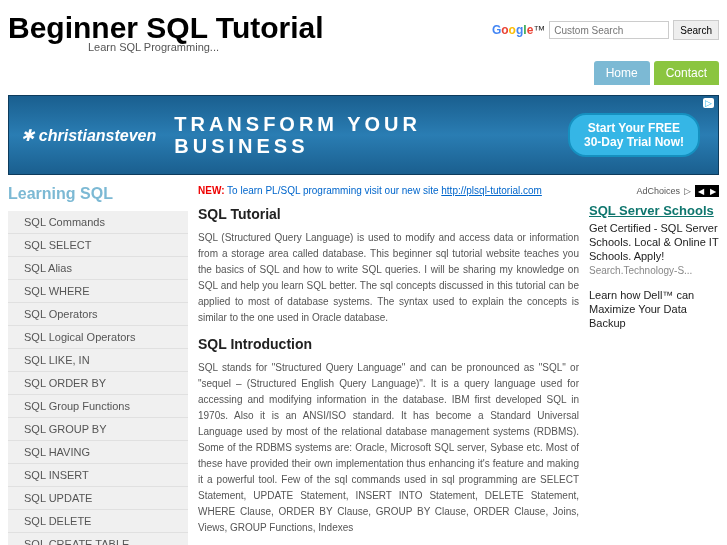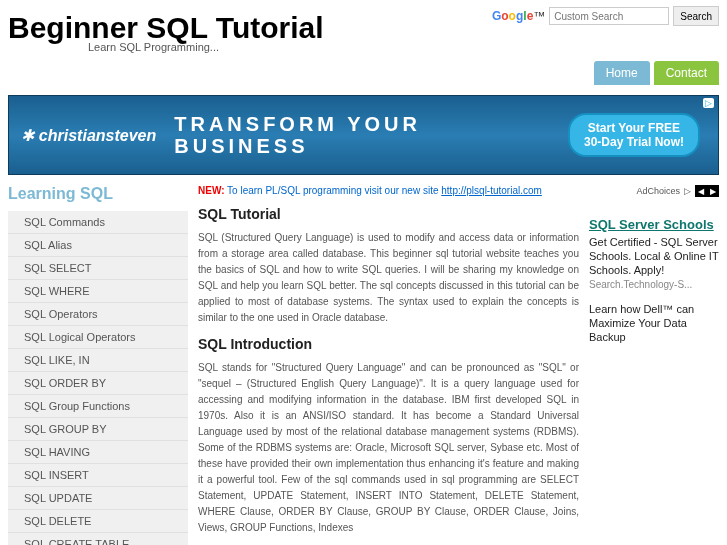--- a/index.html
+++ b/index.html
@@ -1,20 +1,20 @@
 <!DOCTYPE html>
 <html><head>
 <meta charset="utf-8">
 <style>
 *{margin:0;padding:0;box-sizing:border-box}
 body{font-family:Arial,Helvetica,sans-serif;font-size:11px;color:#333;width:727px;background:#fff}
 .header{padding:11px 8px 0;position:relative}
 .title{font-size:30px;font-weight:bold;color:#000;font-family:Arial,sans-serif}
 .tagline{font-size:11px;color:#555;margin-left:80px;margin-top:-4px}
-.search-bar{position:absolute;top:6px;right:8px;display:flex;align-items:center;gap:4px}
+.search-bar{position:absolute;top:20px;right:8px;display:flex;align-items:center;gap:4px}
 .search-logo{font-size:12px}
 .search-logo b:nth-child(1){color:#4285f4}.search-logo b:nth-child(2){color:#ea4335}.search-logo b:nth-child(3){color:#fbbc05}.search-logo b:nth-child(4){color:#4285f4}.search-logo b:nth-child(5){color:#34a853}.search-logo b:nth-child(6){color:#ea4335}
 .search-input{width:120px;height:18px;border:1px solid #ccc;font-size:10px;padding:0 4px;color:#999}
 .search-btn{height:20px;font-size:10px;padding:0 6px;background:#eee;border:1px solid #ccc;cursor:pointer}
 .navbar{display:flex;justify-content:flex-end;gap:4px;padding:8px 8px 6px}
 .nav-btn{padding:5px 12px;color:#fff;font-size:12px;border-radius:3px 3px 0 0;cursor:pointer}
 .nav-home{background:#7cb9d4}
 .nav-contact{background:#8bc540}
 .banner{margin:4px 8px;height:80px;background:linear-gradient(180deg,#1a5f8f 0%,#2a7db3 50%,#1a5f8f 100%);position:relative;color:#fff;display:flex;align-items:center;overflow:hidden;border:1px solid #0d3b5c}
 .banner-logo{margin-left:12px;font-size:16px;font-style:italic;white-space:nowrap}
@@ -27,21 +27,21 @@
 .side-title{font-size:16px;font-weight:bold;color:#7cb9d4;margin-bottom:8px}
 .side-item{background:#f0f0f0;border-bottom:1px solid #e0e0e0;padding:5px 16px;font-size:11px;color:#555;cursor:pointer}
 .main{flex:1;min-width:0}
 .new-line{font-size:10px;margin-bottom:10px}
 .new-tag{color:#e00;font-weight:bold}
 .new-text{color:#0066cc}
 .new-link{color:#0066cc;text-decoration:underline}
 .main h2{font-size:14px;color:#222;margin:10px 0 8px;font-weight:bold}
 .main p{font-size:10px;color:#555;line-height:16px;text-align:justify}
 .rightcol{width:130px;flex-shrink:0}
-.adch{display:flex;justify-content:flex-end;align-items:center;gap:4px;font-size:9px;color:#555;margin-bottom:20px}
+.adch{display:flex;justify-content:flex-end;align-items:center;gap:4px;font-size:9px;color:#555;margin-bottom:6px}
 .adch-nav{display:flex}
 .adch-arrow{width:12px;height:12px;background:#000;color:#fff;display:flex;align-items:center;justify-content:center;font-size:8px;cursor:pointer}
 .ad-block{margin-bottom:12px}
 .ad-title{font-size:13px;color:#0f766e;text-decoration:underline;font-weight:bold;line-height:16px;cursor:pointer}
 .ad-desc{font-size:11px;color:#222;line-height:14px;margin-top:2px}
 .ad-url{font-size:10px;color:#888;margin-top:2px;overflow:hidden;white-space:nowrap;text-overflow:ellipsis}
 </style>
 </head>
 <body>
 
@@ -71,22 +71,22 @@
     <div>Start Your FREE</div>
       <div>30-Day Trial Now!</div>
   </div>
 </div>
 
 <div class="cols">
   <div class="sidebar">
     <div class="side-title">Learning SQL</div>
     <div id="sidebar-list">
         <div class="side-item">SQL Commands</div>
+        <div class="side-item">SQL SELECT</div>
         <div class="side-item">SQL Alias</div>
-        <div class="side-item">SQL SELECT</div>
         <div class="side-item">SQL WHERE</div>
         <div class="side-item">SQL Operators</div>
         <div class="side-item">SQL Logical Operators</div>
         <div class="side-item">SQL LIKE, IN</div>
         <div class="side-item">SQL ORDER BY</div>
         <div class="side-item">SQL Group Functions</div>
         <div class="side-item">SQL GROUP BY</div>
         <div class="side-item">SQL HAVING</div>
         <div class="side-item">SQL INSERT</div>
         <div class="side-item">SQL UPDATE</div>

